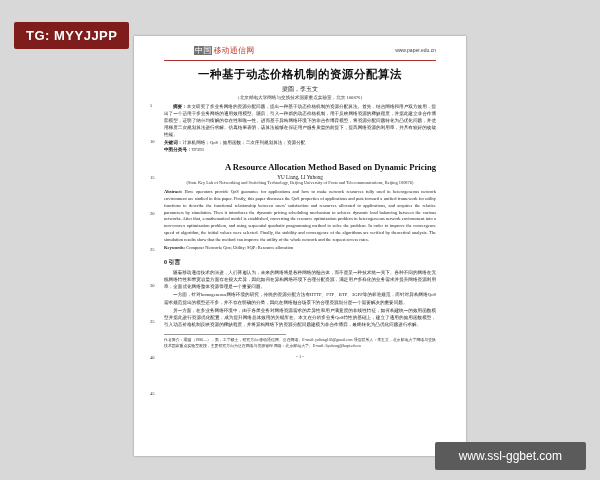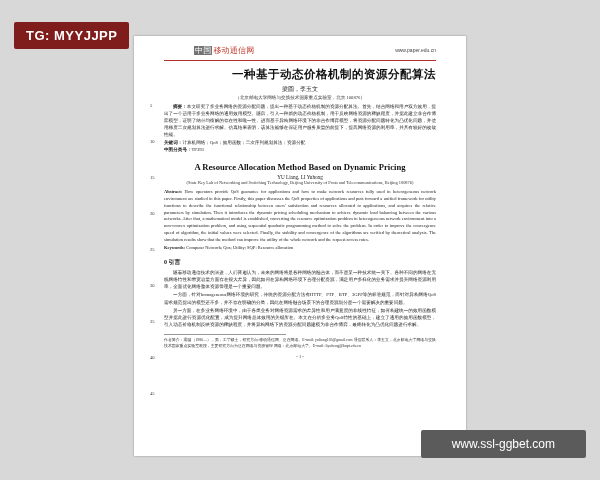--- a/index.html
+++ b/index.html
@@ -24,26 +24,26 @@
     font-family: "Liberation Sans", sans-serif;
     font-size: 13px;
     font-weight: bold;
     letter-spacing: 0.5px;
     padding: 6px 12px;
     border-radius: 2px;
   }
   .ssl-badge {
     position: absolute;
     right: 14px;
-    bottom: 22px;
+    bottom: 10px;
     background: #5b5b5b;
     color: #ffffff;
     font-family: "Liberation Sans", sans-serif;
     font-size: 12px;
-    padding: 7px 31px;
+    padding: 7px 24px;
     border-radius: 2px;
     margin-top: 34px;
   }
   
   .page {
     position: absolute;
     left: 134px;
     top: 36px;
     width: 332px;
     height: 420px;
@@ -83,21 +83,21 @@
   }
   .masthead .url {
     position: absolute;
     right: 0;
     top: 3px;
     font-family: "Liberation Sans", sans-serif;
     font-size: 5px;
     color: #444;
   }
   .title-cn {
-    text-align: right;
+    text-align: center;
     font-size: 11.5px;
     font-weight: bold;
     color: #111;
     margin: 6px 0 3px 0;
     letter-spacing: 0.5px;
   }
   .authors-cn {
     text-align: center;
     font-size: 6px;
     color: #222;
@@ -129,21 +129,21 @@
     margin: 0 0 1px 0;
     text-indent: 9px;
   }
   .kw-cn {
     font-size: 4.6px;
     line-height: 1.5;
     color: #1a1a1a;
     margin: 1px 0 0 0;
   }
   .title-en {
-    text-align: center;
+    text-align: right;
     font-size: 8.6px;
     font-weight: bold;
     color: #111;
     margin: 8px 0 2px 0;
   }
   .authors-en {
     text-align: center;
     font-size: 5.2px;
     color: #222;
   }

